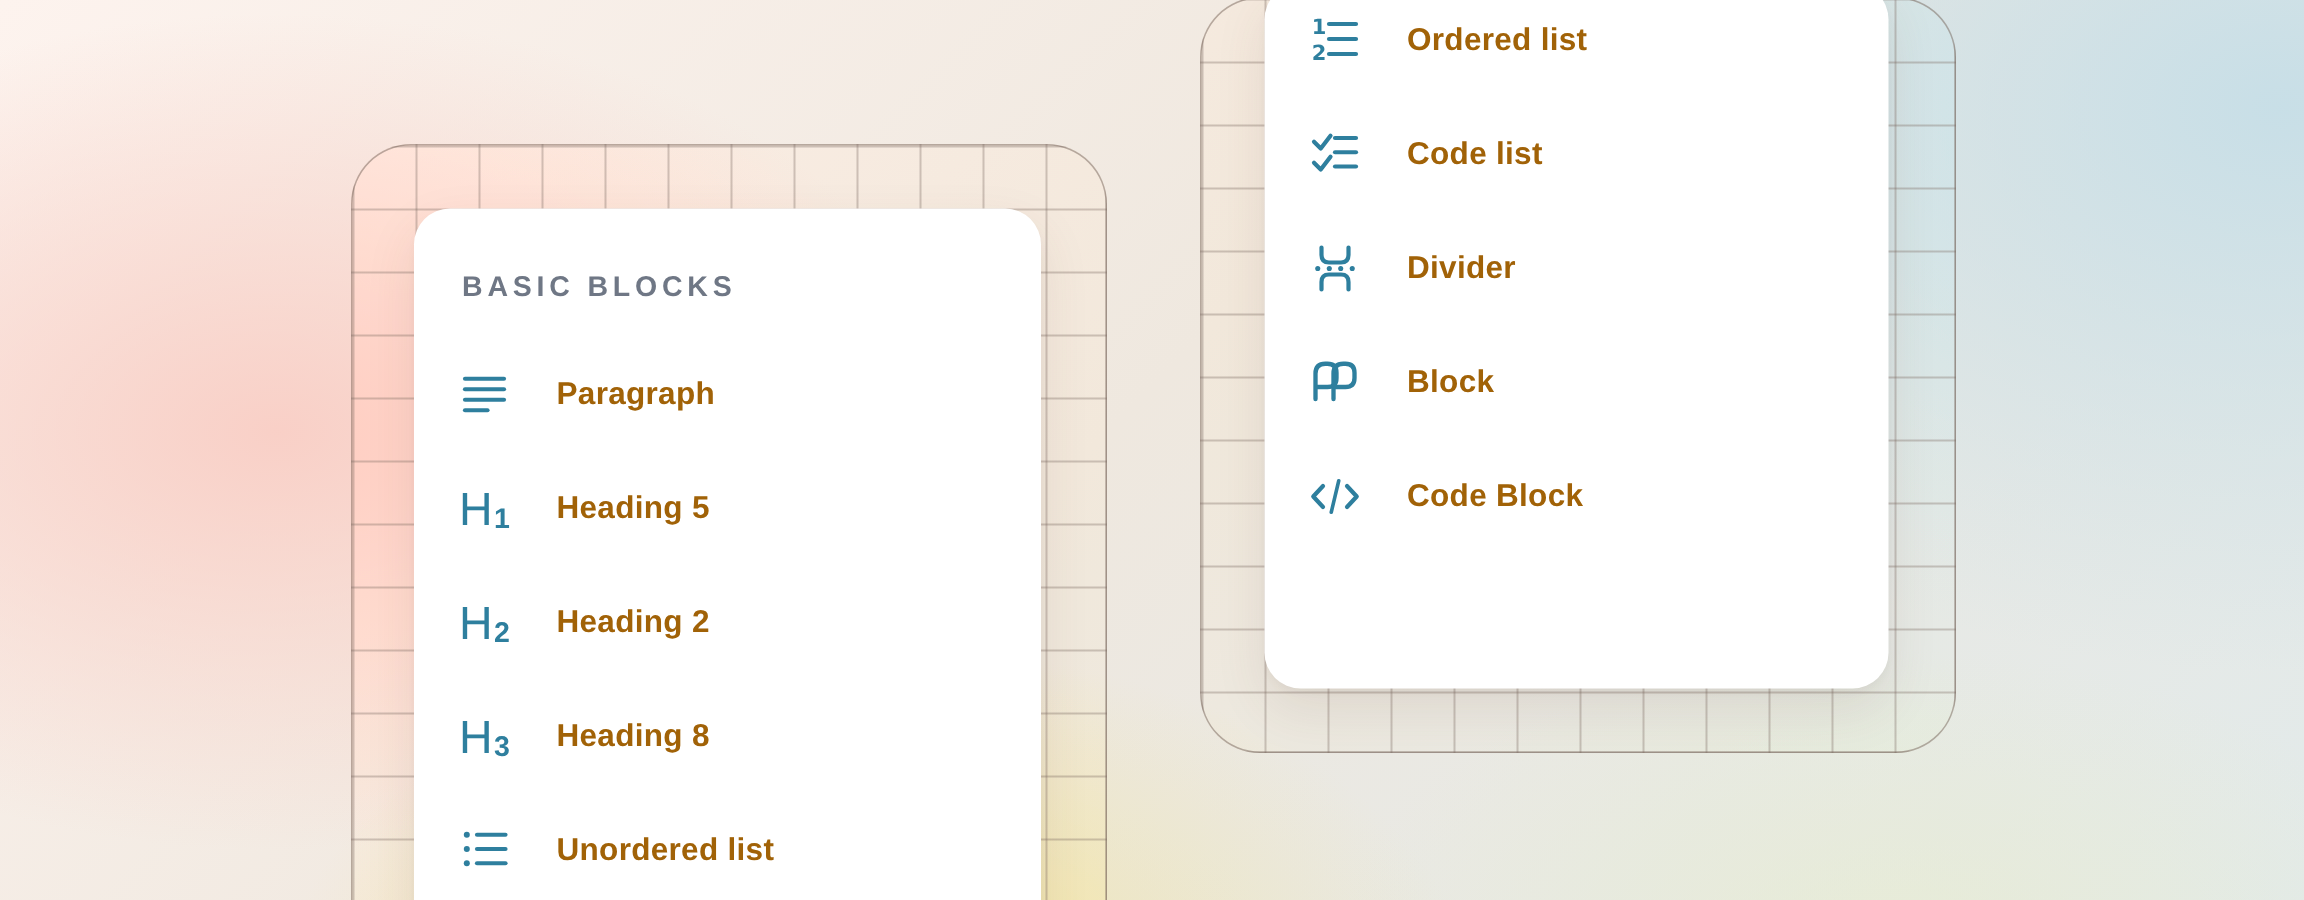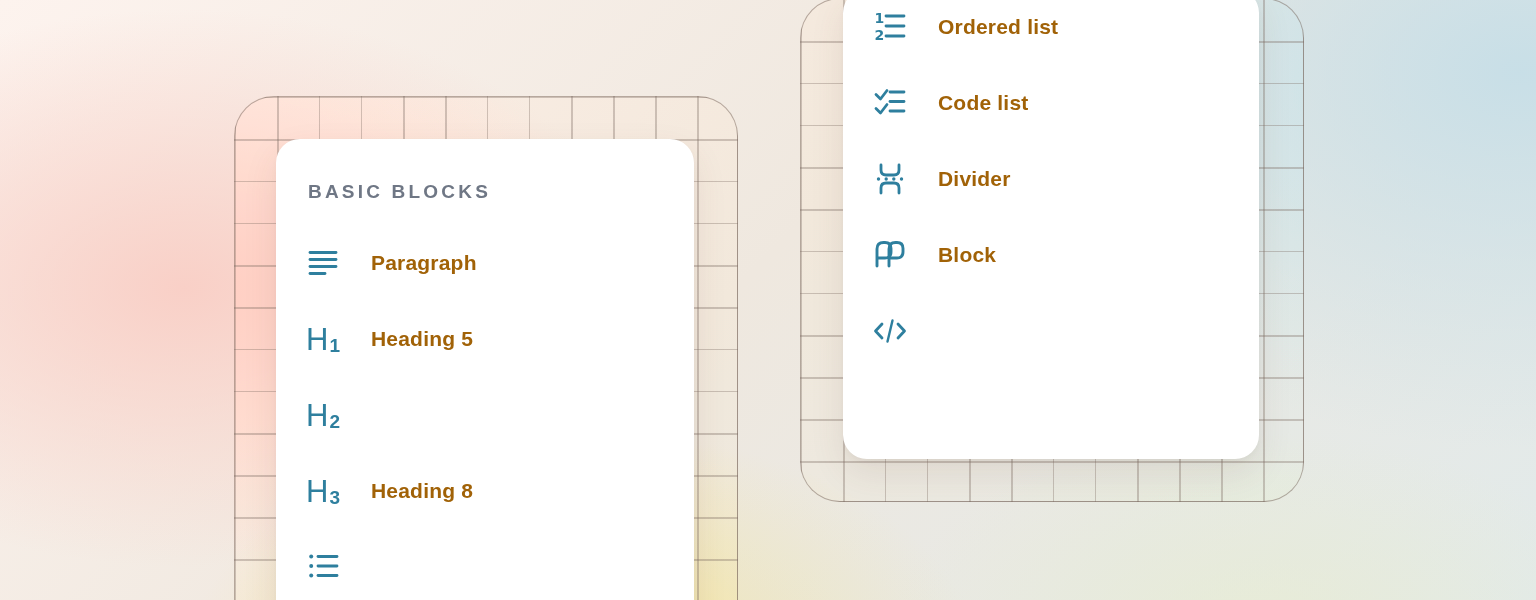--- a/index.html
+++ b/index.html
@@ -88,20 +88,21 @@
           </span>
           <span class="label">Heading 5</span>
         </div>
         <div class="menu-item">
           <span class="icon">
             <span class="h-icon">
               <span class="h-cap">H</span>
               <span class="h-sub">2</span>
             </span>
           </span>
+          <span class="label">Heading 2</span>
         </div>
         <div class="menu-item">
           <span class="icon">
             <span class="h-icon">
               <span class="h-cap">H</span>
               <span class="h-sub">3</span>
             </span>
           </span>
           <span class="label">Heading 8</span>
         </div>
@@ -109,20 +110,21 @@
           <span class="icon">
             <svg width="34" height="34" viewBox="0 0 34 34" fill="none" stroke="#2e7f9e" stroke-width="2.8" stroke-linecap="round" stroke-linejoin="round">
               <circle cx="5.2" cy="6.5" r="2" fill="#2e7f9e" stroke="none"></circle>
               <circle cx="5.2" cy="16" r="2" fill="#2e7f9e" stroke="none"></circle>
               <circle cx="5.2" cy="25.5" r="2" fill="#2e7f9e" stroke="none"></circle>
               <path d="M12 6.5H31"></path>
               <path d="M12 16H31"></path>
               <path d="M12 25.5H31"></path>
             </svg>
           </span>
+          <span class="label">Unordered list</span>
         </div>
       </div>
   </div>
 
   <div class="menu-panel menu-right">
     <div class="menu-items">
         <div class="menu-item">
           <span class="icon">
             <svg width="34" height="34" viewBox="0 0 34 34" fill="none" stroke="#2e7f9e" stroke-width="2.8" stroke-linecap="round" stroke-linejoin="round">
               <text x="1.5" y="12.5" font-size="14" font-weight="bold" font-family="DejaVu Sans, sans-serif" fill="#2e7f9e" stroke="none">1</text>
@@ -169,16 +171,17 @@
           <span class="label">Block</span>
         </div>
         <div class="menu-item">
           <span class="icon">
             <svg width="34" height="34" viewBox="0 0 34 34" fill="none" stroke="#2e7f9e" stroke-width="2.8" stroke-linecap="round" stroke-linejoin="round">
               <path d="M9 10 L2.5 17 L9 24"></path>
               <path d="M25 10 L31.5 17 L25 24"></path>
               <path d="M19.5 6.5 L14.5 27.5" stroke-width="2.4"></path>
             </svg>
           </span>
+          <span class="label">Code Block</span>
         </div>
       </div>
   </div>
 </div>
 
 </body></html>

